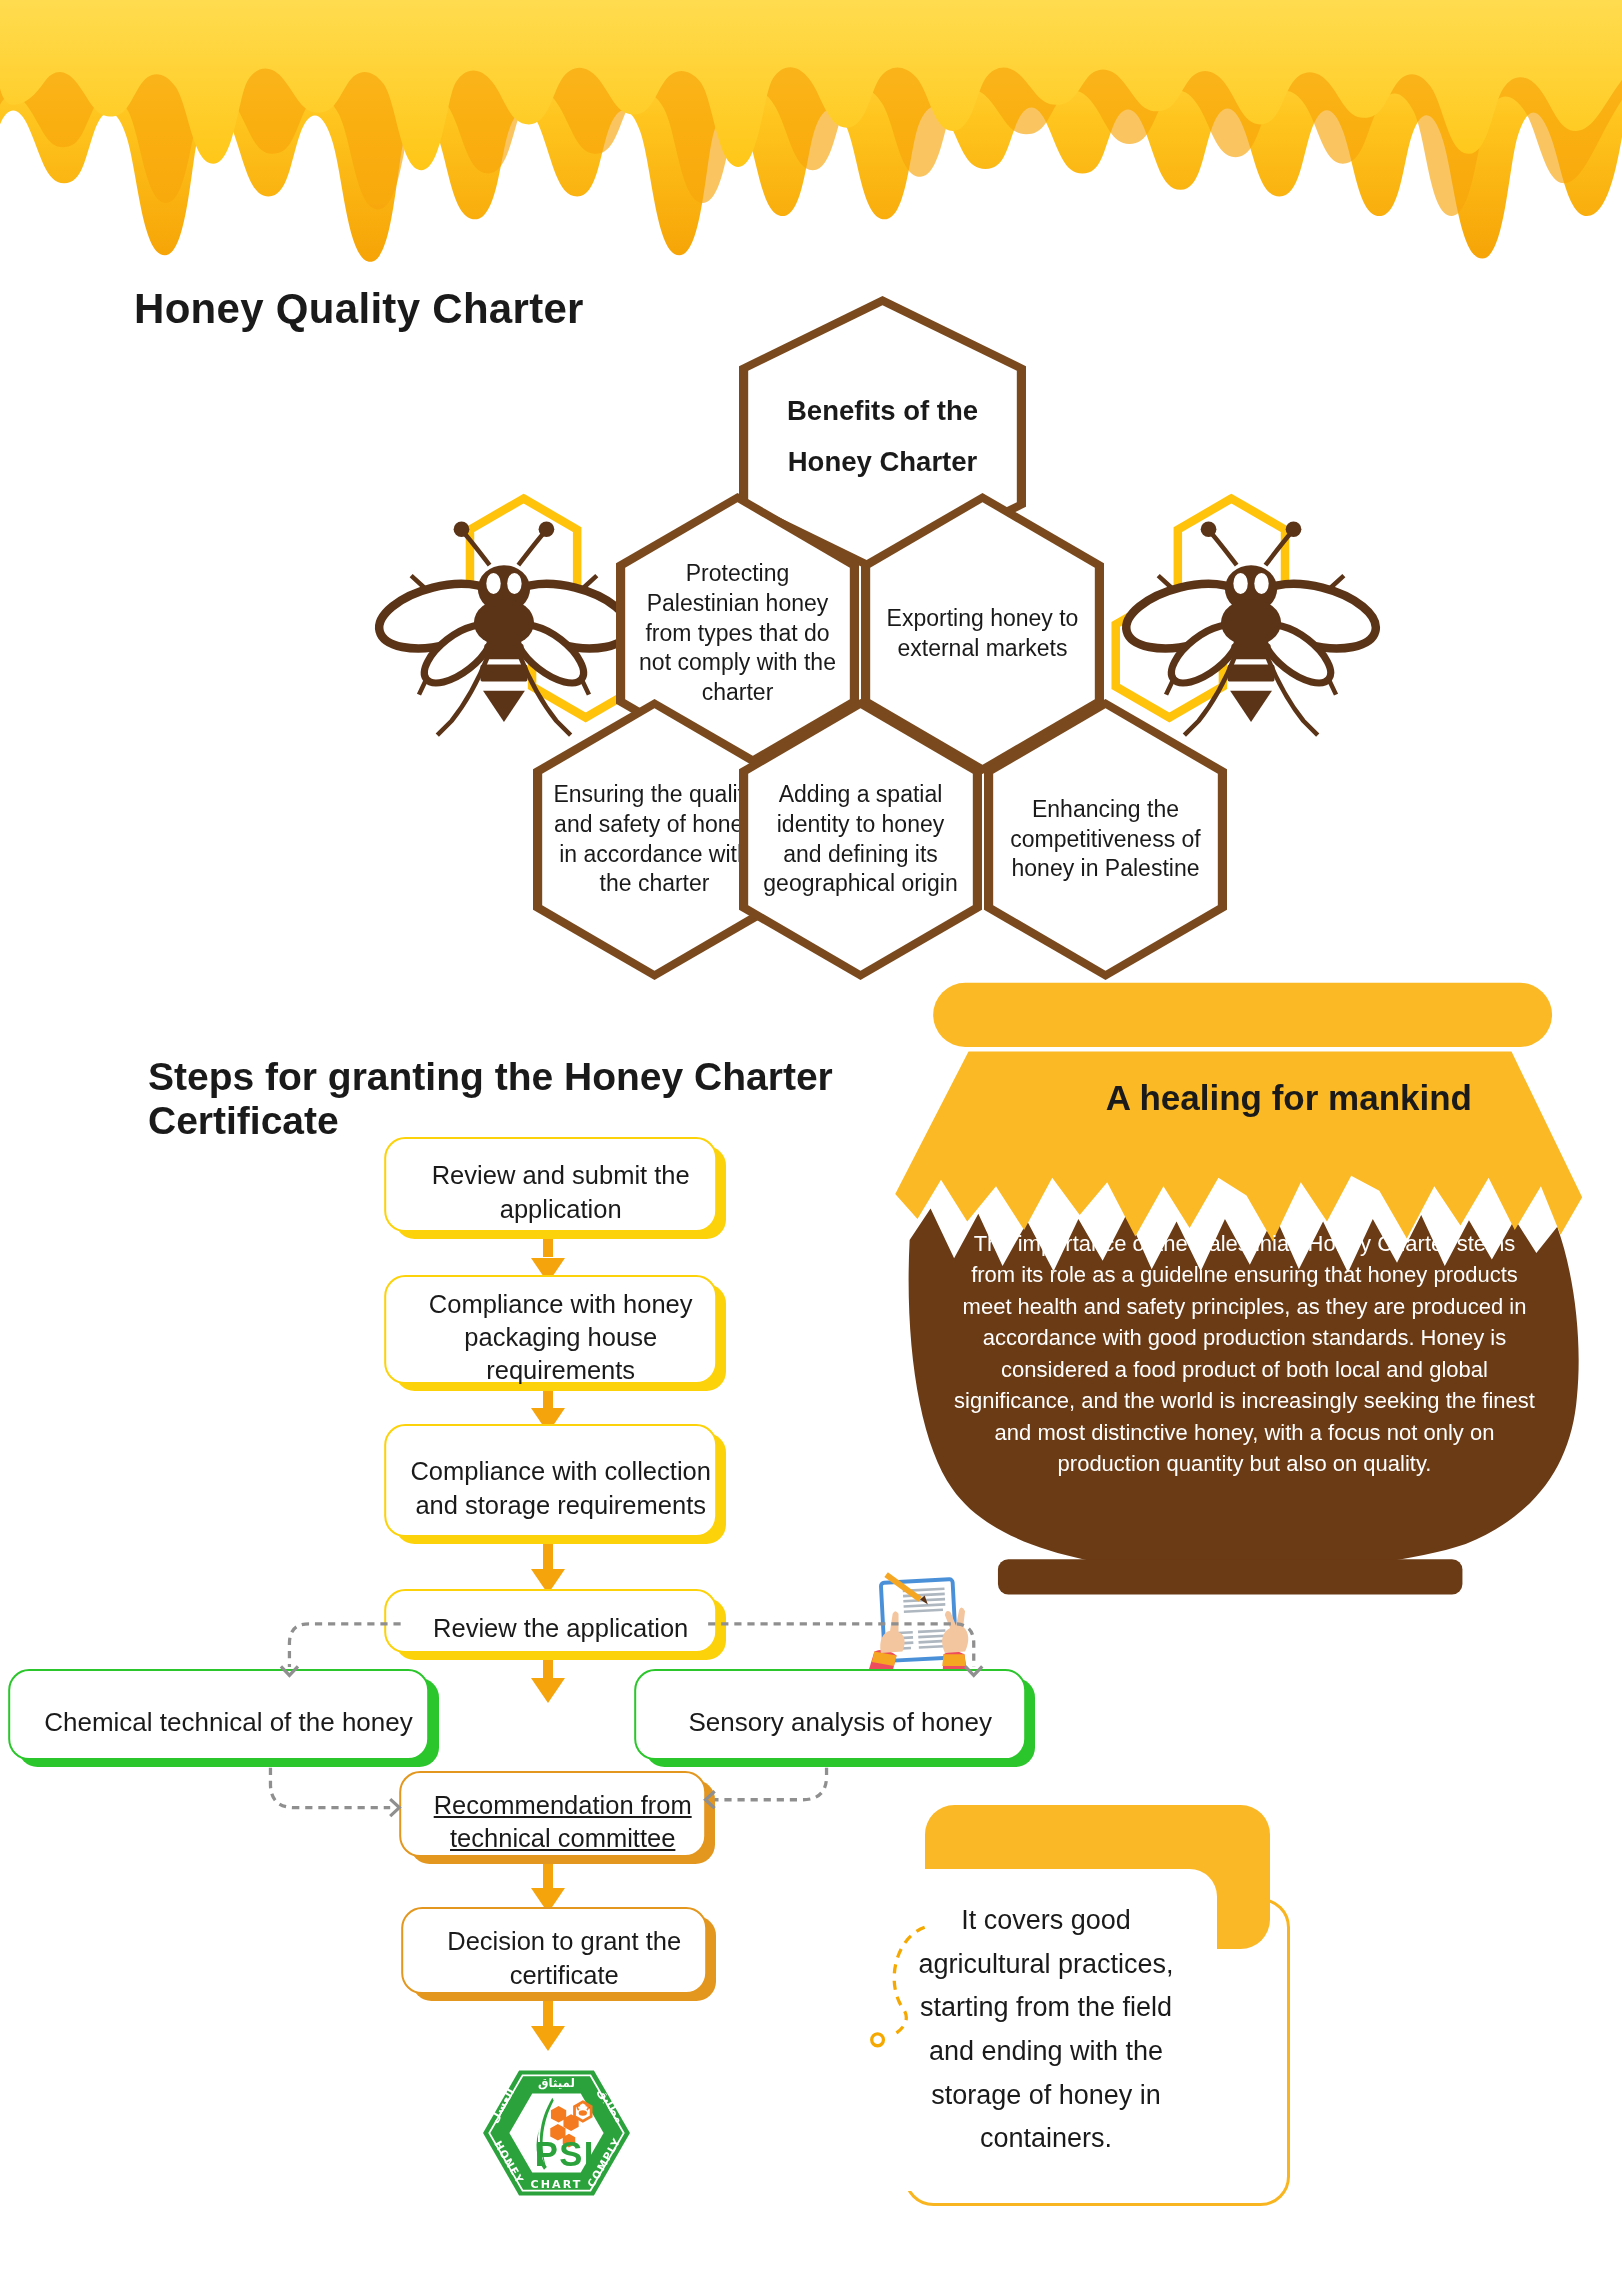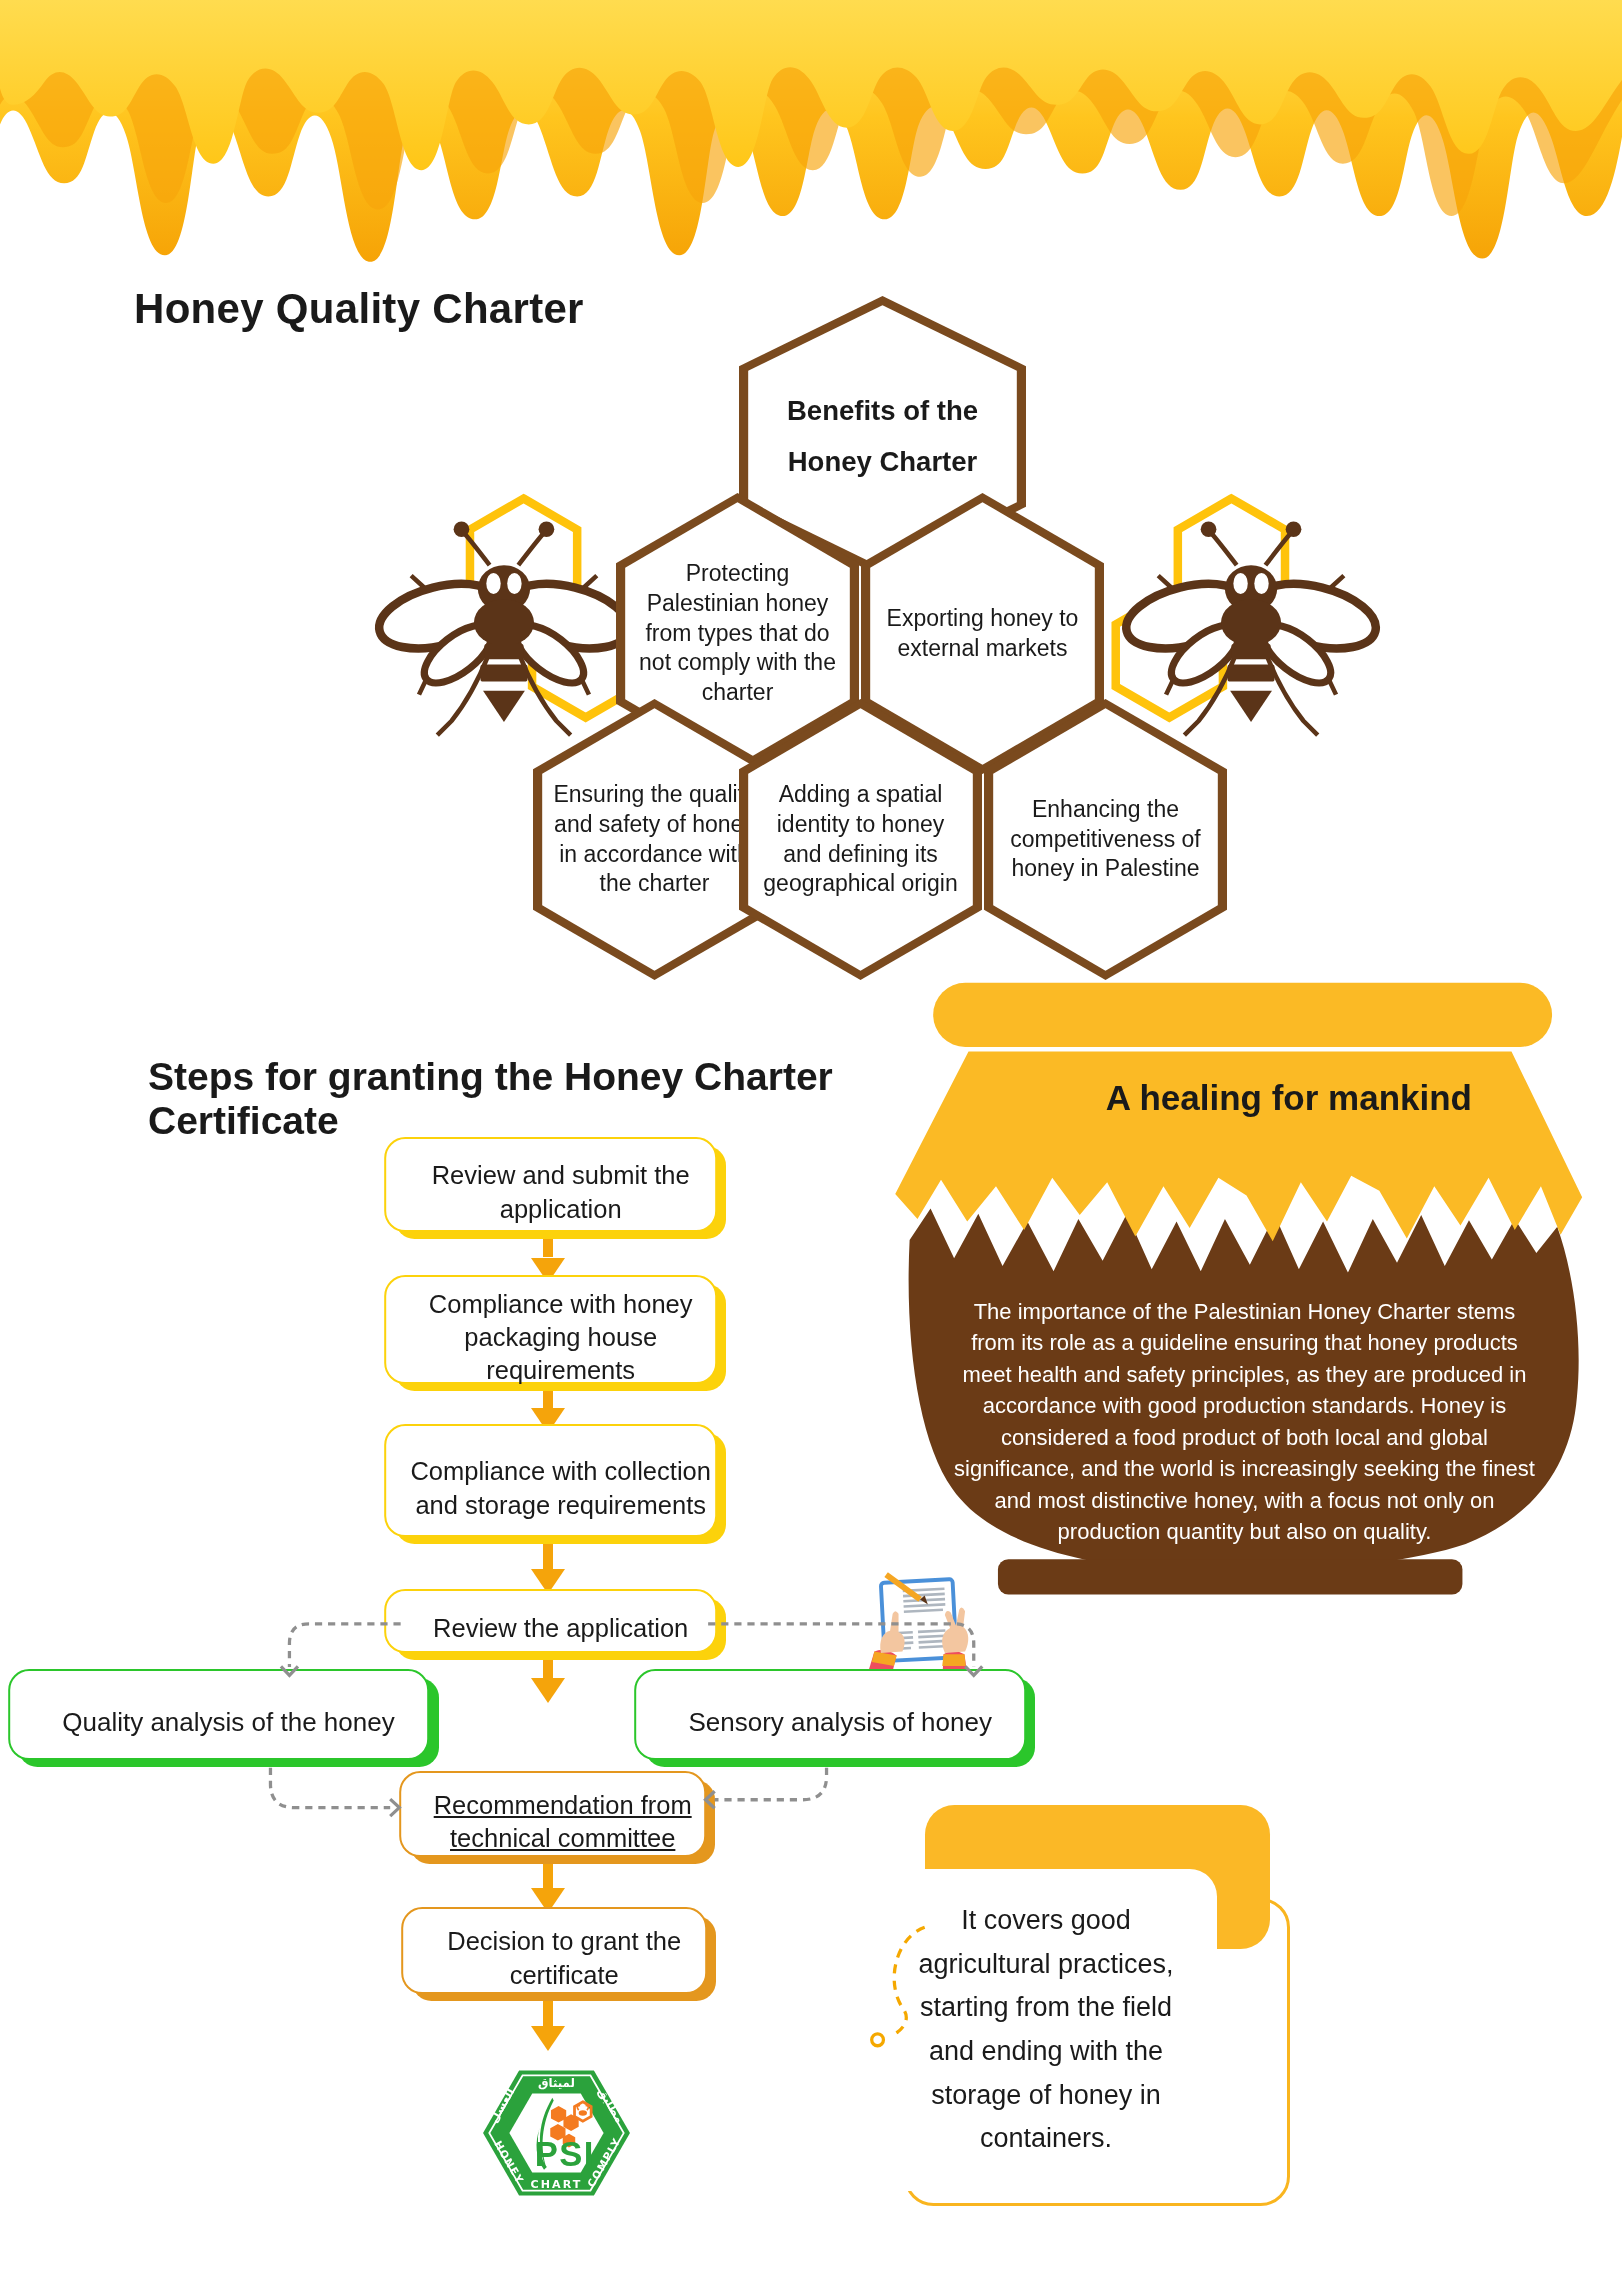--- a/index.html
+++ b/index.html
@@ -28,21 +28,21 @@
   .c-yellow{--c:#FCD20B;}
   .c-green{--c:#2BC62B;font-size:26px;white-space:nowrap;}
   .c-orange{--c:#E4971E;}
   
   .stem{position:absolute;width:9.8px;background:#F5A40B;left:543px;z-index:1;}
   .head{position:absolute;width:0;height:0;left:531px;z-index:1;
         border-left:17.7px solid transparent;border-right:17.7px solid transparent;
         border-top:25px solid #F5A40B;}
   
   #healing-title{left:1014px;top:1078px;width:458px;text-align:right;font-size:35px;font-weight:700;z-index:3;}
-  #pot-text{left:950px;top:1296px;width:589px;text-align:center;font-size:22px;line-height:1.43;
+  #pot-text{left:950px;top:1228px;width:589px;text-align:center;font-size:22px;line-height:1.43;
             color:#fff;z-index:3;}
   
   #note-echo{left:904px;top:1898px;width:380px;height:302px;border:3.3px solid #F9B51F;border-radius:29.4px;z-index:1;}
   #note-header{left:925px;top:1805px;width:345px;height:144px;background:#FBB826;border-radius:29.4px;z-index:2;}
   #note-card{left:875px;top:1869px;width:342px;height:322px;background:#fff;border-radius:27.5px;z-index:3;
              display:flex;align-items:center;justify-content:center;}
   #note-text{width:294px;text-align:center;font-size:27px;line-height:1.62;}
   svg{position:absolute;display:block;}
 </style>
 </head>
@@ -273,21 +273,21 @@
 <div class="stem" style="top:1544px;height:25px;"></div>
 <div class="head" style="top:1569px;"></div>
 
 <div class="fbox c-yellow" style="left:395px;top:1598px;width:313px;height:62px;white-space:nowrap;">
   <span>Review the application</span>
   </div>
 <div class="stem" style="top:1660px;height:18.3px;"></div>
 <div class="head" style="top:1678px;"></div>
 
 <div class="fbox c-green" style="left:18.3px;top:1678px;width:402px;height:89px;">
-  <span>Quality analysis of the honey</span>
+  <span>Chemical technical of the honey</span>
   </div>
 <div class="fbox c-green" style="left:645px;top:1678px;width:372px;height:89px;">
   <span>Sensory analysis of honey</span>
   </div>
 
 <div class="fbox c-orange" style="left:410px;top:1780px;width:287px;height:84px;text-decoration:underline;">
   <span>Recommendation from technical committee</span>
   </div>
 <div class="stem" style="top:1864px;height:24px;"></div>
 <div class="head" style="top:1888px;"></div>

